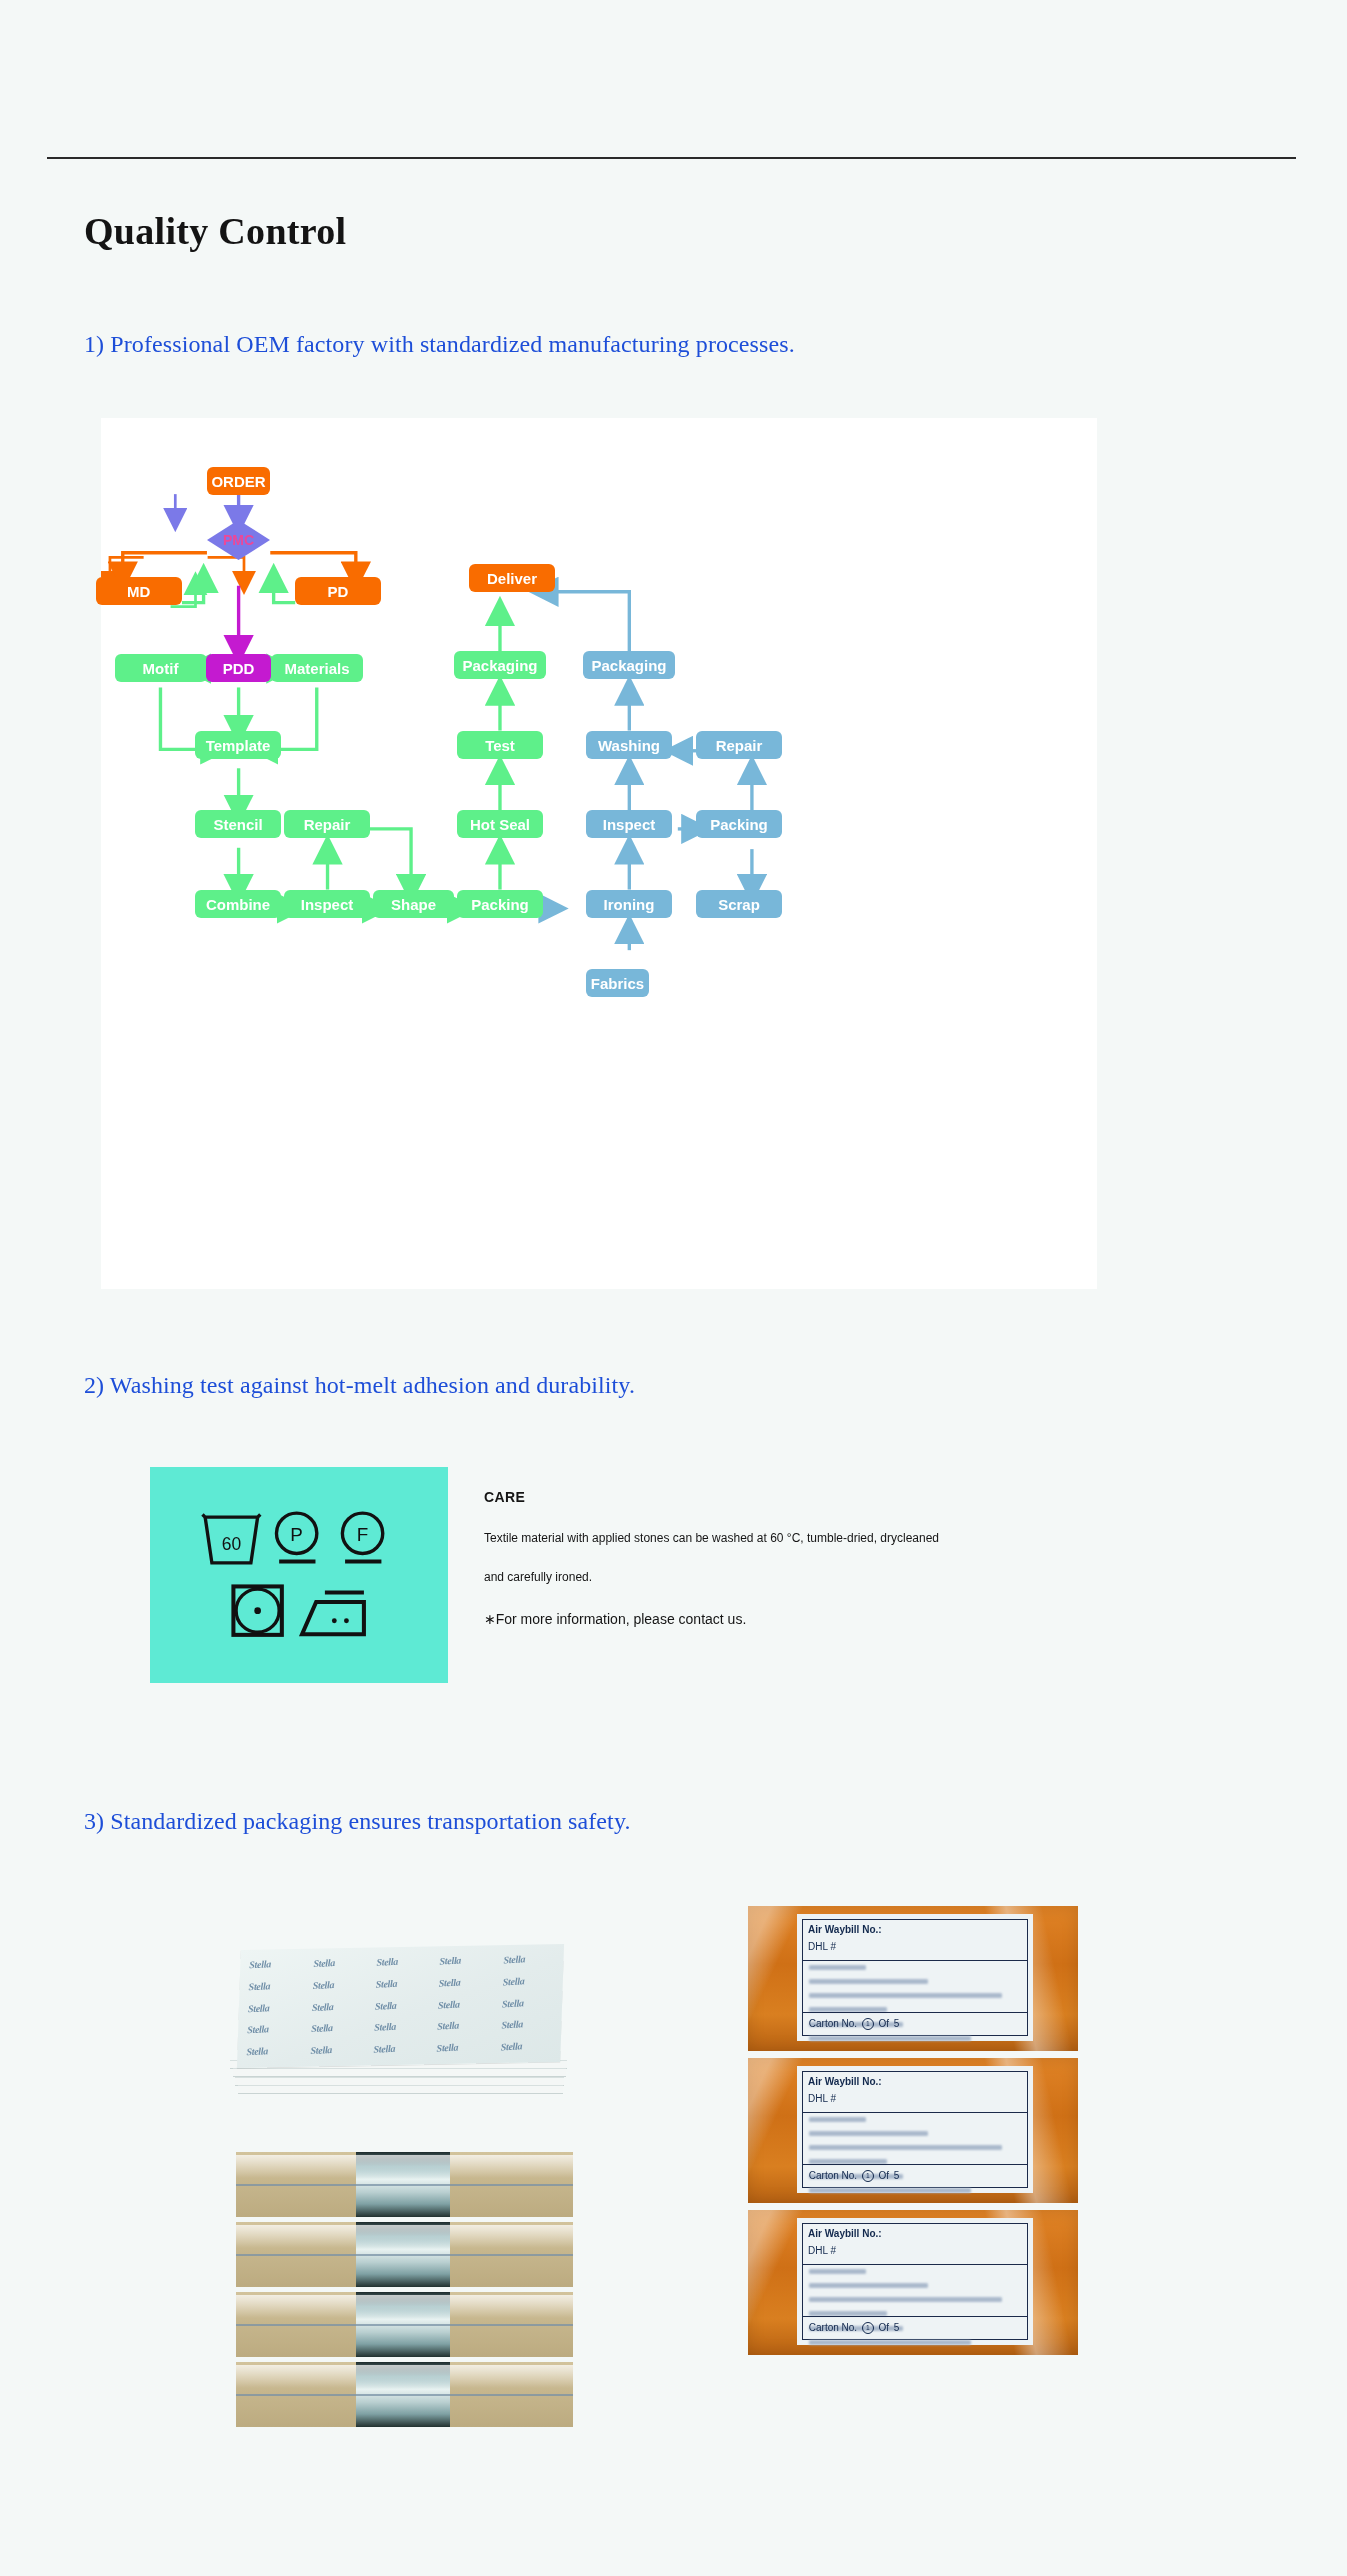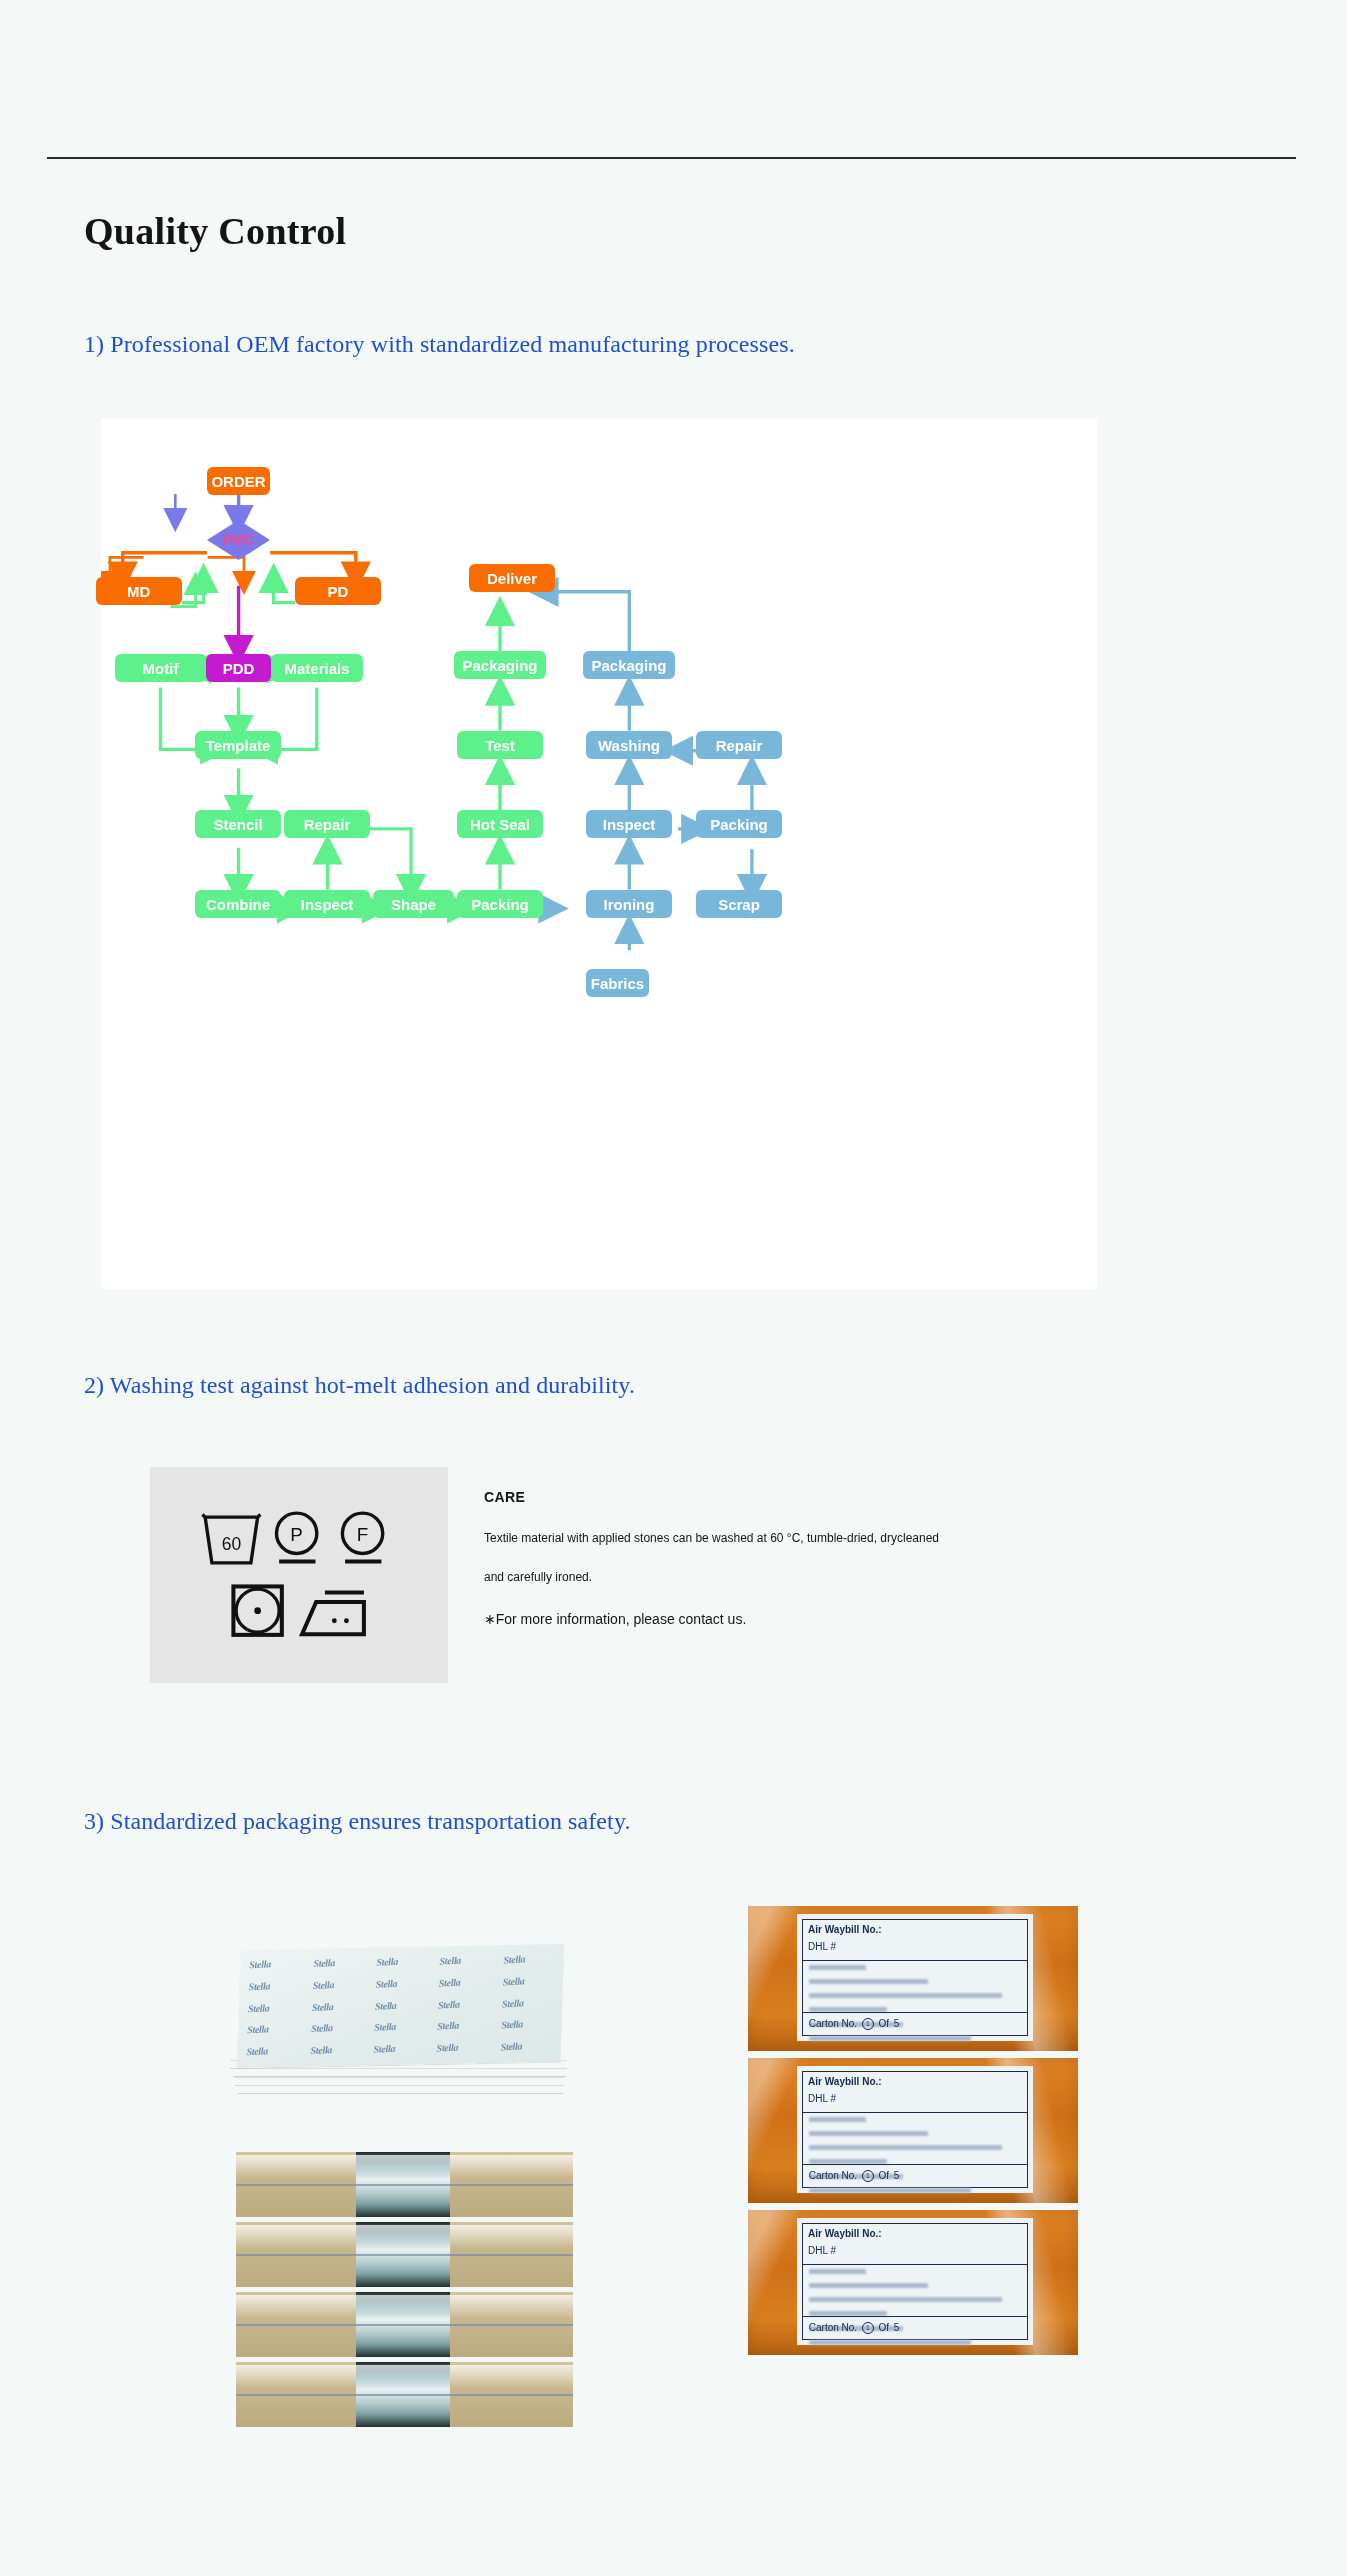--- a/index.html
+++ b/index.html
@@ -56,21 +56,21 @@
   .diamond .dshape{
     position:absolute;left:0;top:0;width:100%;height:100%;
     background:#7b79e8;
     clip-path:polygon(50% 0,100% 50%,50% 100%,0 50%);
   }
   .diamond span{position:relative;z-index:2;}
 
   
   .care-img{
     position:absolute;left:150px;top:1467px;width:298px;height:216px;
-    background:#e5e5e5;
+    background:#5eead4;
   }
   .care-svg{position:absolute;left:0;top:0;}
   .care-text{
     position:absolute;left:484px;top:1489px;width:714px;
     font-family:"Liberation Sans", sans-serif;color:#151515;
   }
   .care-title{font-size:14px;font-weight:700;letter-spacing:0.4px;margin:0 0 27px 0;}
   .care-line{font-size:12px;font-weight:400;margin:0 0 25.6px 0;line-height:1.15;}
   .care-note{font-size:14px;font-weight:400;margin:0;}
 

